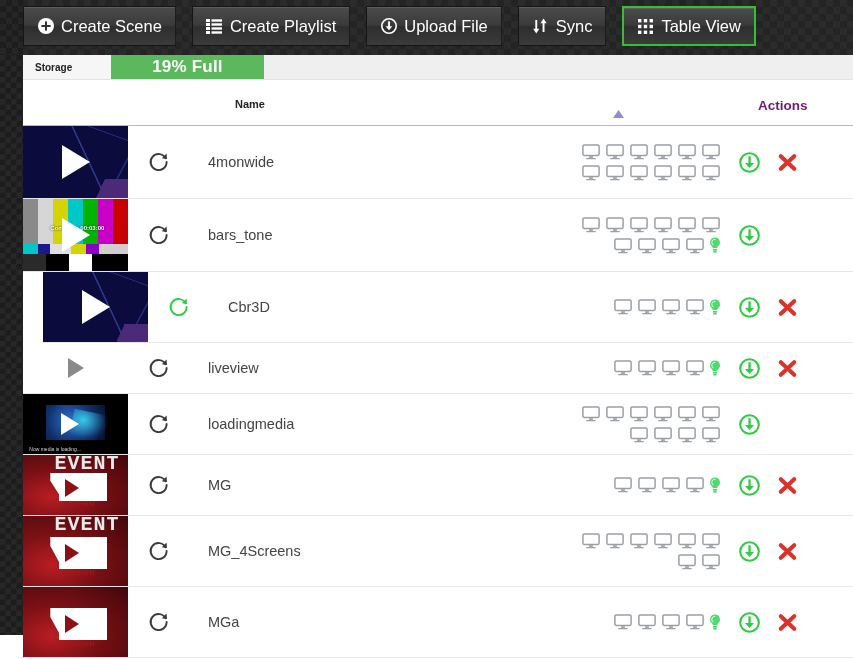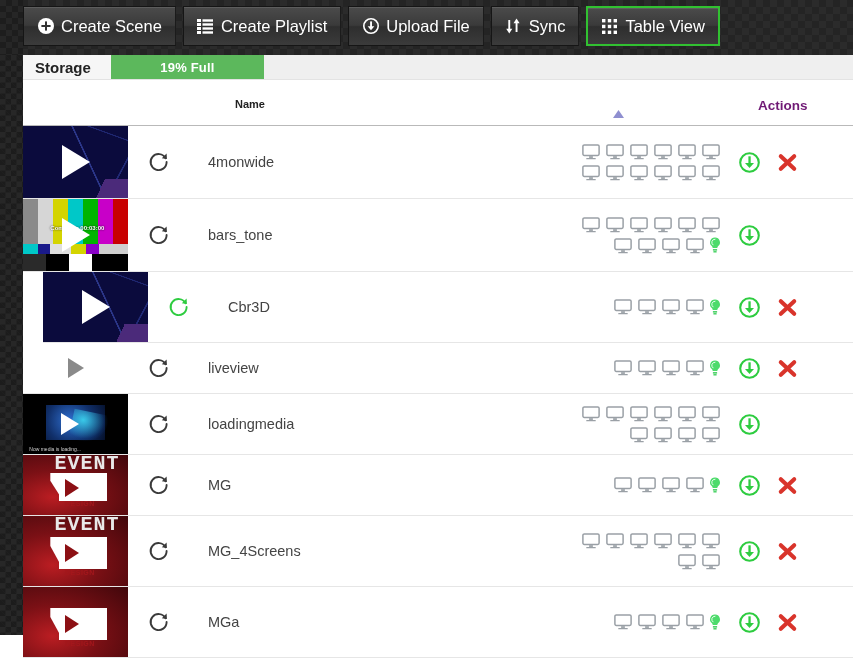--- a/index.html
+++ b/index.html
@@ -46,49 +46,49 @@
     display:flex;align-items:center;gap:7px;
     padding:0 13px;height:40px;
     background:linear-gradient(to bottom,#4b4b4b 0%,#3a3a3a 48%,#2e2e2e 52%,#3b3b3b 100%);
     color:#fff;font-size:16.5px;line-height:1;
     border:1px solid #151515;
     border-right:1px solid #1b1b1b;
     box-shadow:inset 0 1px 0 rgba(255,255,255,.10);
     cursor:pointer;white-space:nowrap;
     box-sizing:border-box;
   }
-  .tbtn + .tbtn{margin-left:7px;}
+  .tbtn + .tbtn{margin-left:16px;}
   .tbtn.active{
     border:2px solid #31c131;
     background:linear-gradient(to bottom,#4b4b4b 0%,#3a3a3a 48%,#2e2e2e 52%,#3b3b3b 100%);
   }
   .tbtn .ic{display:inline-flex;align-items:center;justify-content:center;width:17px;height:17px;flex:0 0 17px;}
   .tbtn .ic svg{display:block;}
 
   
   .panel{
     position:absolute;left:23px;top:55px;width:830px;height:604px;background:#fff;
   }
 
   
   .storagerow{
     position:relative;height:24px;background:#f6f6f6;border-bottom:1px solid #e3e3e3;
     display:flex;align-items:center;
   }
   .storagelabel{
-    font-size:15px;font-weight:bold;color:#222;padding-left:12px;width:88px;box-sizing:border-box;
+    font-size:10px;font-weight:bold;color:#222;padding-left:12px;width:88px;box-sizing:border-box;
   }
   .storagetrack{
     position:relative;flex:1;height:24px;background:#efefef;overflow:hidden;
   }
   .storagefill{
     position:absolute;left:0;top:0;height:24px;width:20.6%;
     background:#5cb85c;display:flex;align-items:center;justify-content:center;
   }
-  .storagefill span{color:#fff;font-size:13px;font-weight:bold;letter-spacing:.2px;}
+  .storagefill span{color:#fff;font-size:17px;font-weight:bold;letter-spacing:.2px;}
 
   
   .thead{position:relative;height:46px;background:#fff;}
   .th-name{position:absolute;left:212px;top:18px;font-size:11px;font-weight:bold;color:#222;}
   .th-sort{position:absolute;left:590px;top:24px;}
   .th-actions{position:absolute;left:735px;top:18px;font-size:13.5px;font-weight:bold;color:#701a75;}
   .thead-rule{position:absolute;left:0;bottom:0;width:100%;height:1px;background:#b9b9b9;}
 
   
   .rows{position:relative;}

